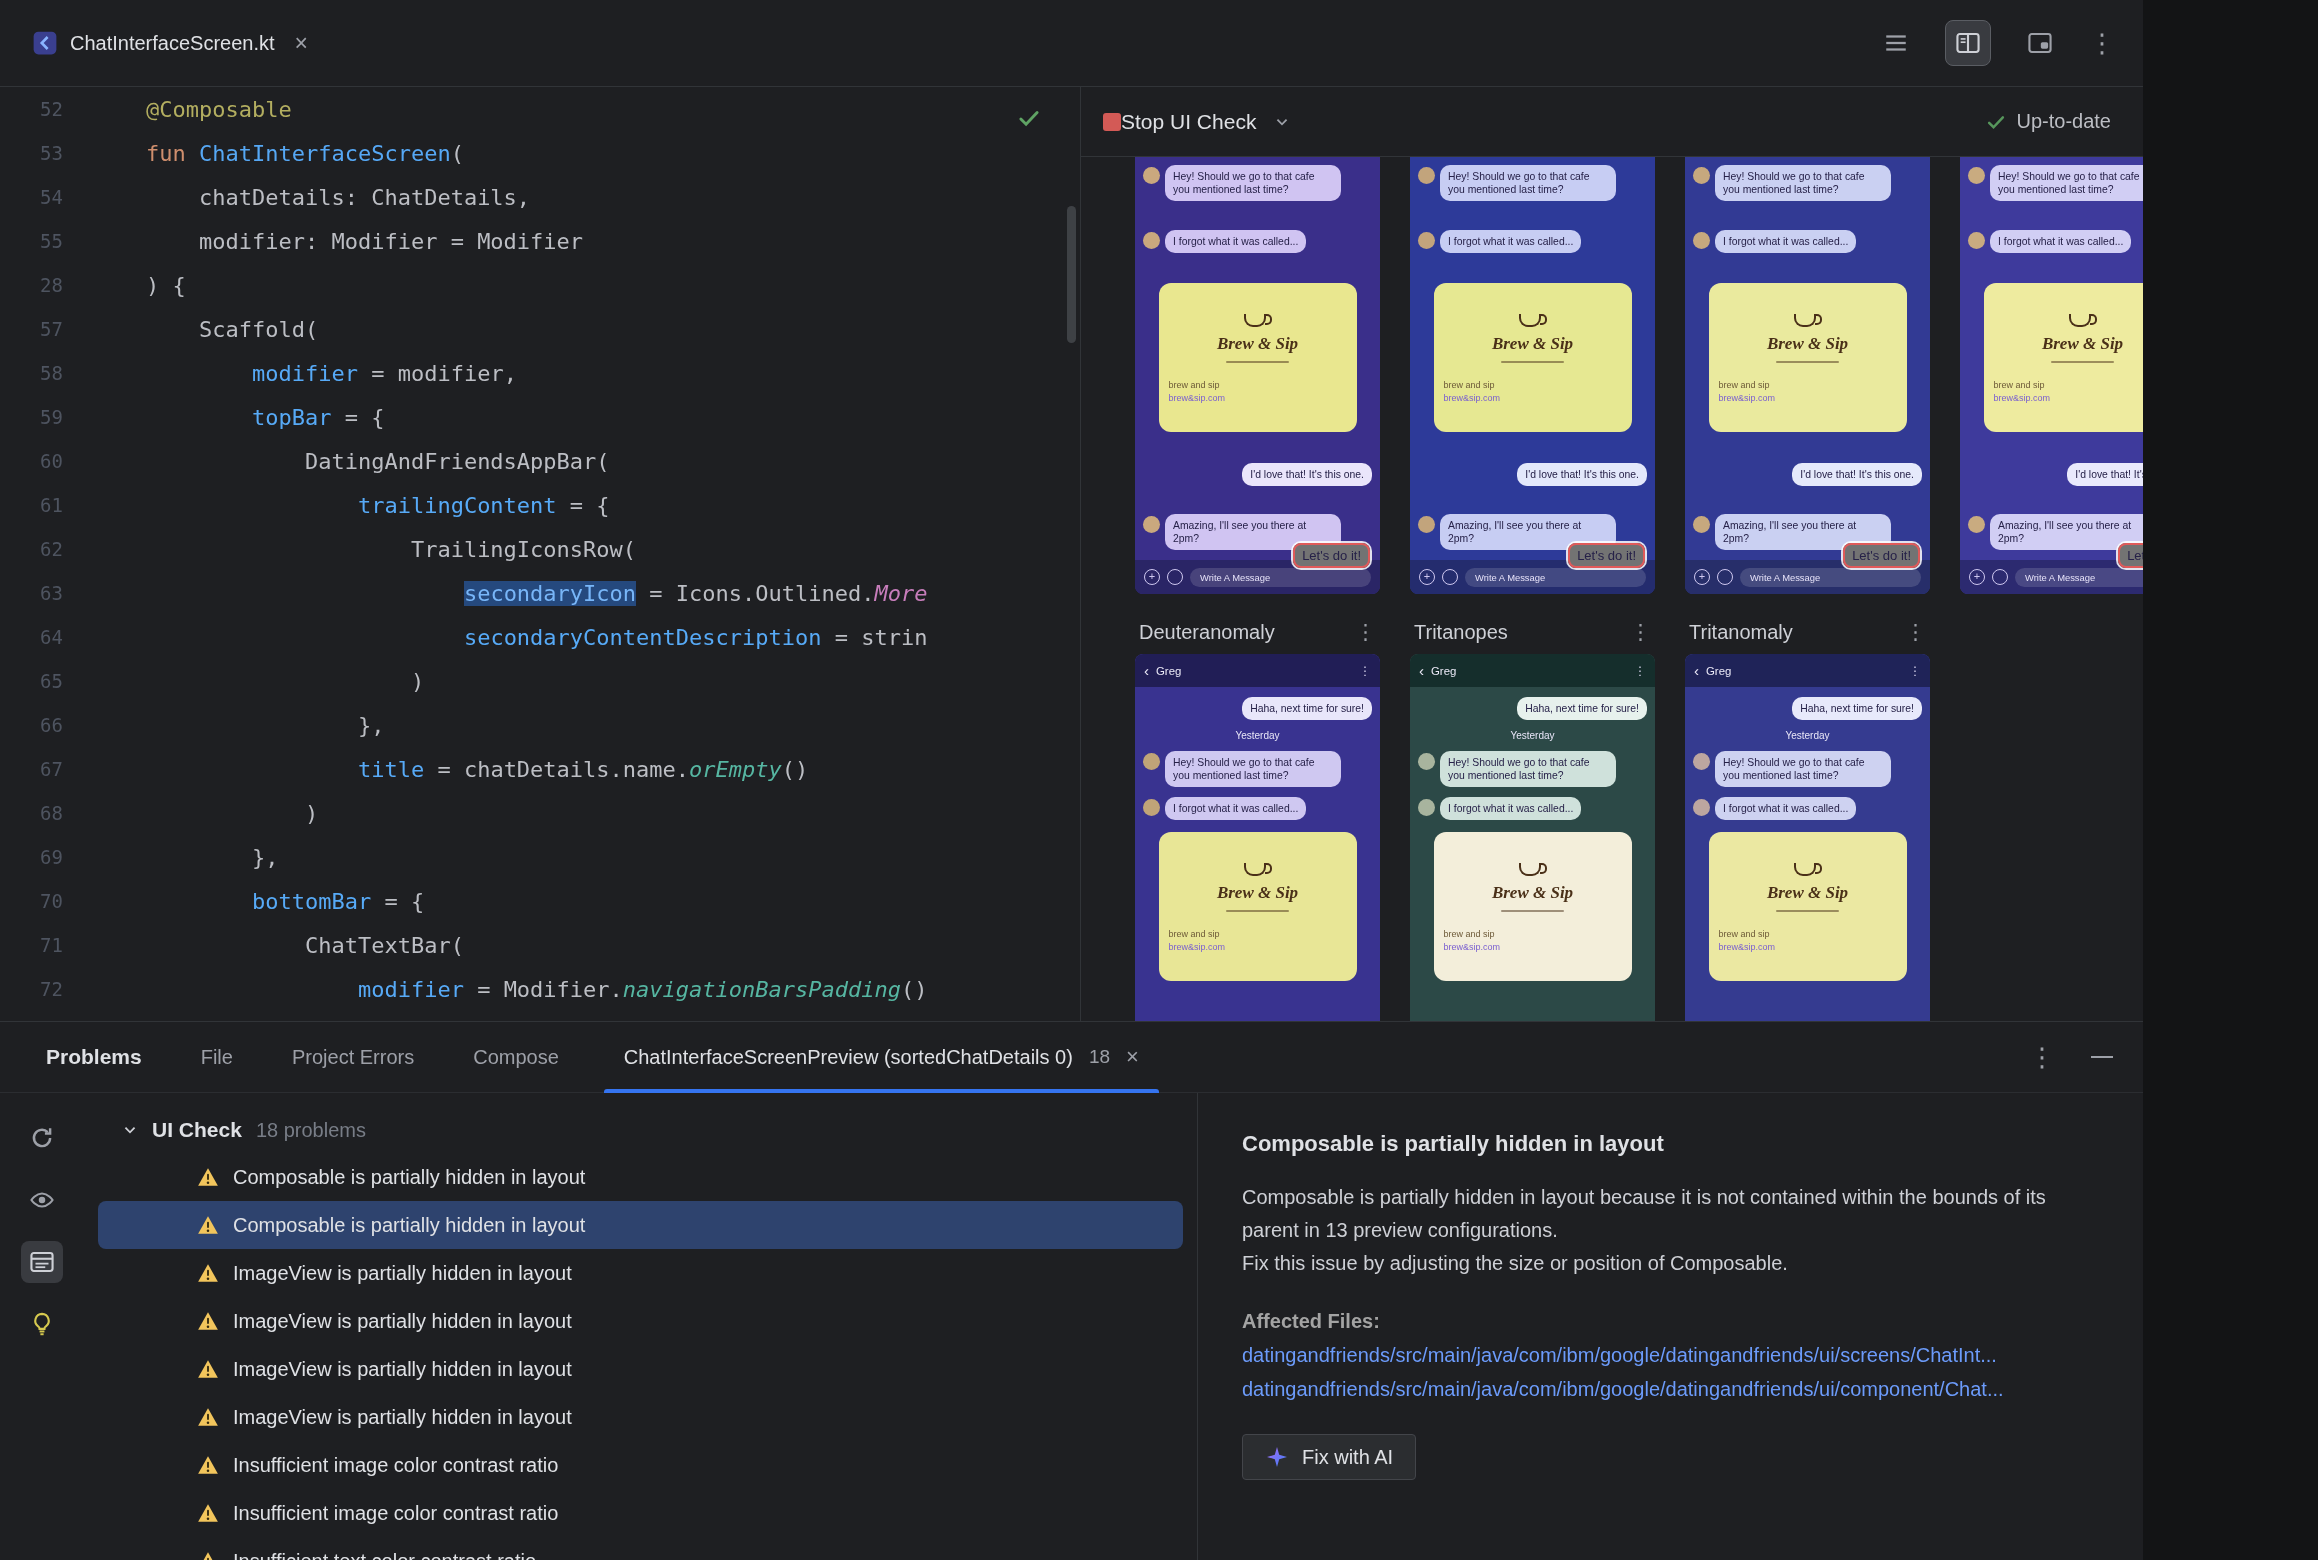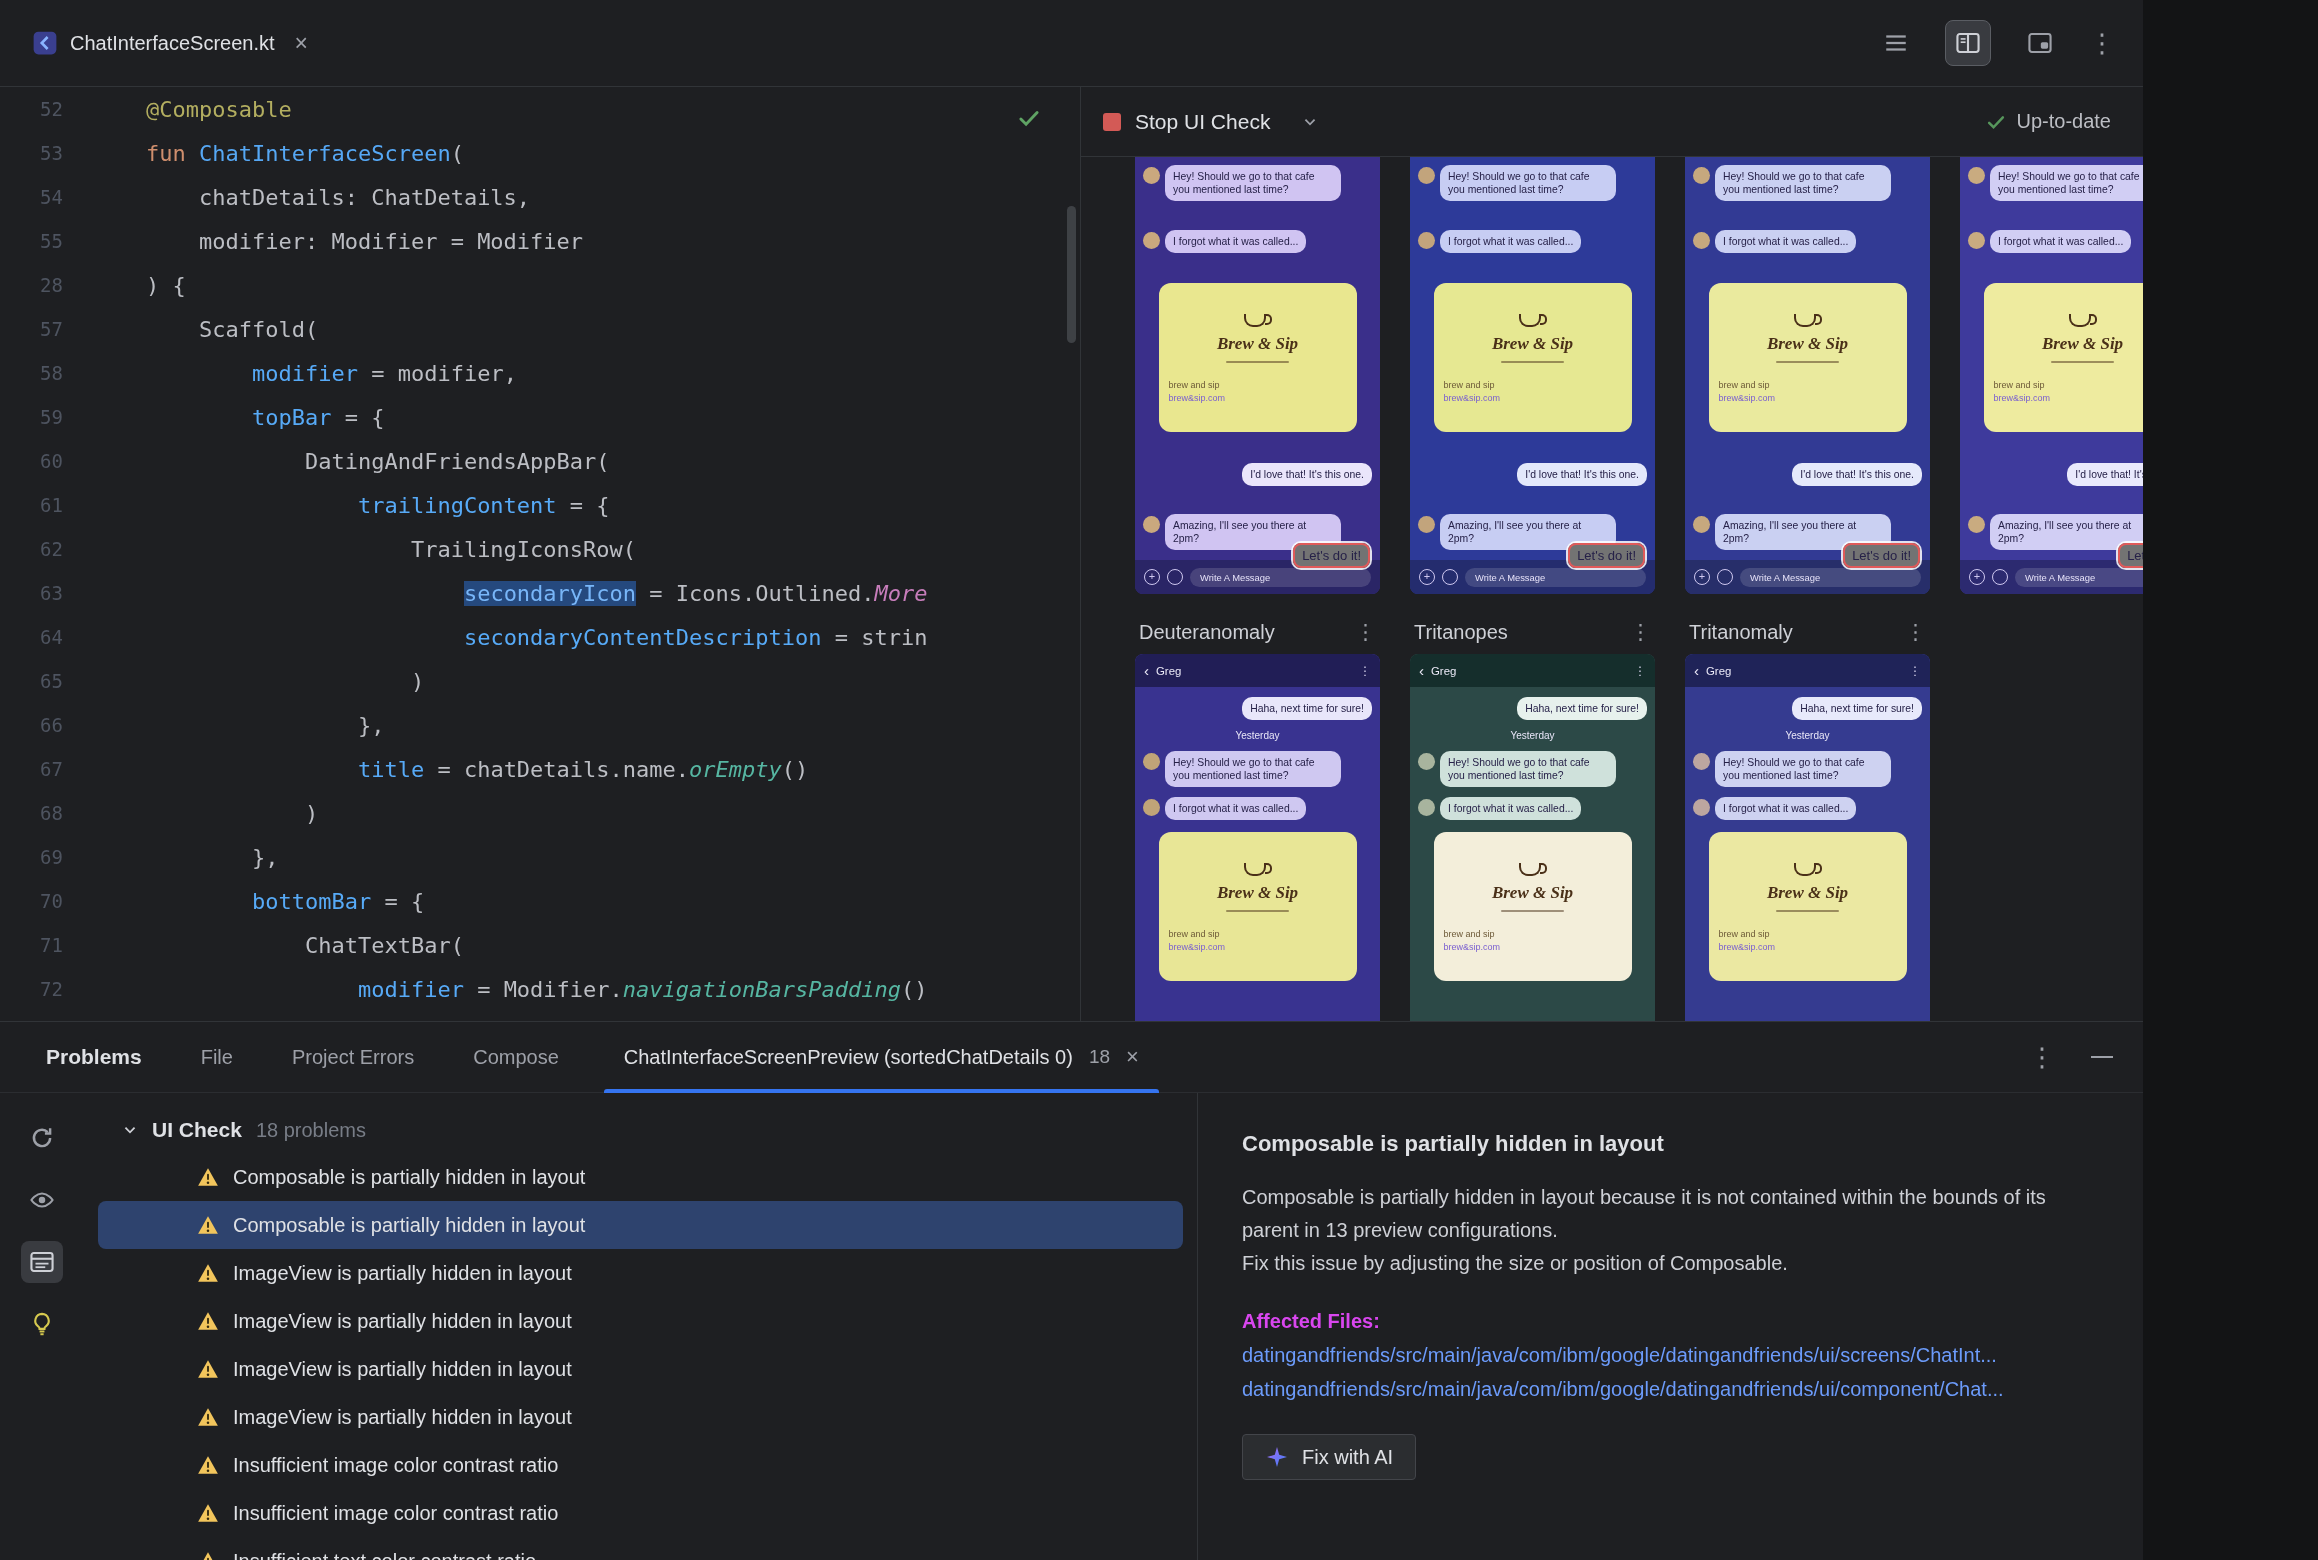--- a/index.html
+++ b/index.html
@@ -29,21 +29,21 @@
   .s-fn{color:#56a8f5}
   .s-arg{color:#57aaf7}
   .s-prop{color:#c77dbb;font-style:italic}
   .s-ext{color:#56b6a2;font-style:italic}
   .s-sel{color:#78b6f8;background:#25497e}
   .inspect-ok{position:absolute;top:18px;right:38px}
   .scrollbar{position:absolute;top:119px;right:4px;width:9px;height:137px;background:#5a5d63;opacity:.55;border-radius:5px}
 
   
   .preview{flex:1;display:flex;flex-direction:column;min-width:0}
-  .ptoolbar{height:70px;flex:none;border-bottom:1px solid #313438;display:flex;align-items:center;padding:0 32px 0 22px;gap:14px}
+  .ptoolbar{height:70px;flex:none;border-bottom:1px solid #313438;display:flex;align-items:center;padding:0 32px 0 22px;}
   .stop-sq{width:18px;height:18px;background:#d35a56;border-radius:3px;flex:none}
   .stop-label{font-size:21px;color:#dfe1e5}
   .chev{margin-left:18px;display:flex}
   .uptodate{margin-left:auto;display:flex;align-items:center;gap:10px;font-size:20px;color:#bcbec4}
   .canvas{flex:1;overflow:hidden;padding-left:54px;position:relative}
   .prow1,.prow2{display:flex;gap:30px}
   .plabels{display:flex;gap:30px;margin:26px 0 10px}
   .plabel{width:245px;display:flex;align-items:center;justify-content:space-between;padding:0 4px}
   .plabel-text{font-size:20px;color:#ced0d6}
   .pkebab2{color:#9da0a8;font-size:21px}
@@ -101,21 +101,21 @@
   .pgroup{display:flex;align-items:center;gap:14px;height:46px;padding-left:38px}
   .gname{font-size:21px;font-weight:700;color:#dfe1e5}
   .gcount{font-size:20px;color:#787d87}
   .prow{display:flex;align-items:center;gap:14px;height:48px;padding-left:99px;margin:0 14px;border-radius:8px}
   .prow.selected{background:#2e436e}
   .ptext{font-size:20px;color:#dfe1e5}
   .warn{width:22px;height:20px;flex:none}
   .detail{flex:1;padding:38px 46px 0 44px;min-width:0}
   .dtitle{font-size:22px;font-weight:700;color:#dfe1e5;margin-bottom:24px}
   .dbody{font-size:20px;color:#ced0d6;line-height:33px;max-width:1049px}
-  .daffected{font-size:20px;font-weight:700;color:#d946ef;margin-top:24px;line-height:34px}
+  .daffected{font-size:20px;font-weight:700;color:#a3a3a3;margin-top:24px;line-height:34px}
   .dlink{display:block;font-size:20px;color:#6c9bfa;line-height:34px;text-decoration:none;white-space:nowrap;overflow:hidden;max-width:1049px}
   .fixbtn{margin-top:28px;display:inline-flex;align-items:center;gap:13px;background:#2b2d30;border:1px solid #43454a;border-radius:4px;color:#dfe1e5;font-size:20px;padding:10px 22px;font-family:inherit;cursor:pointer}
 </style>
 </head>
 <body>
 
 <div class="app">
 
   <div class="titlebar">
     <div class="etab">

